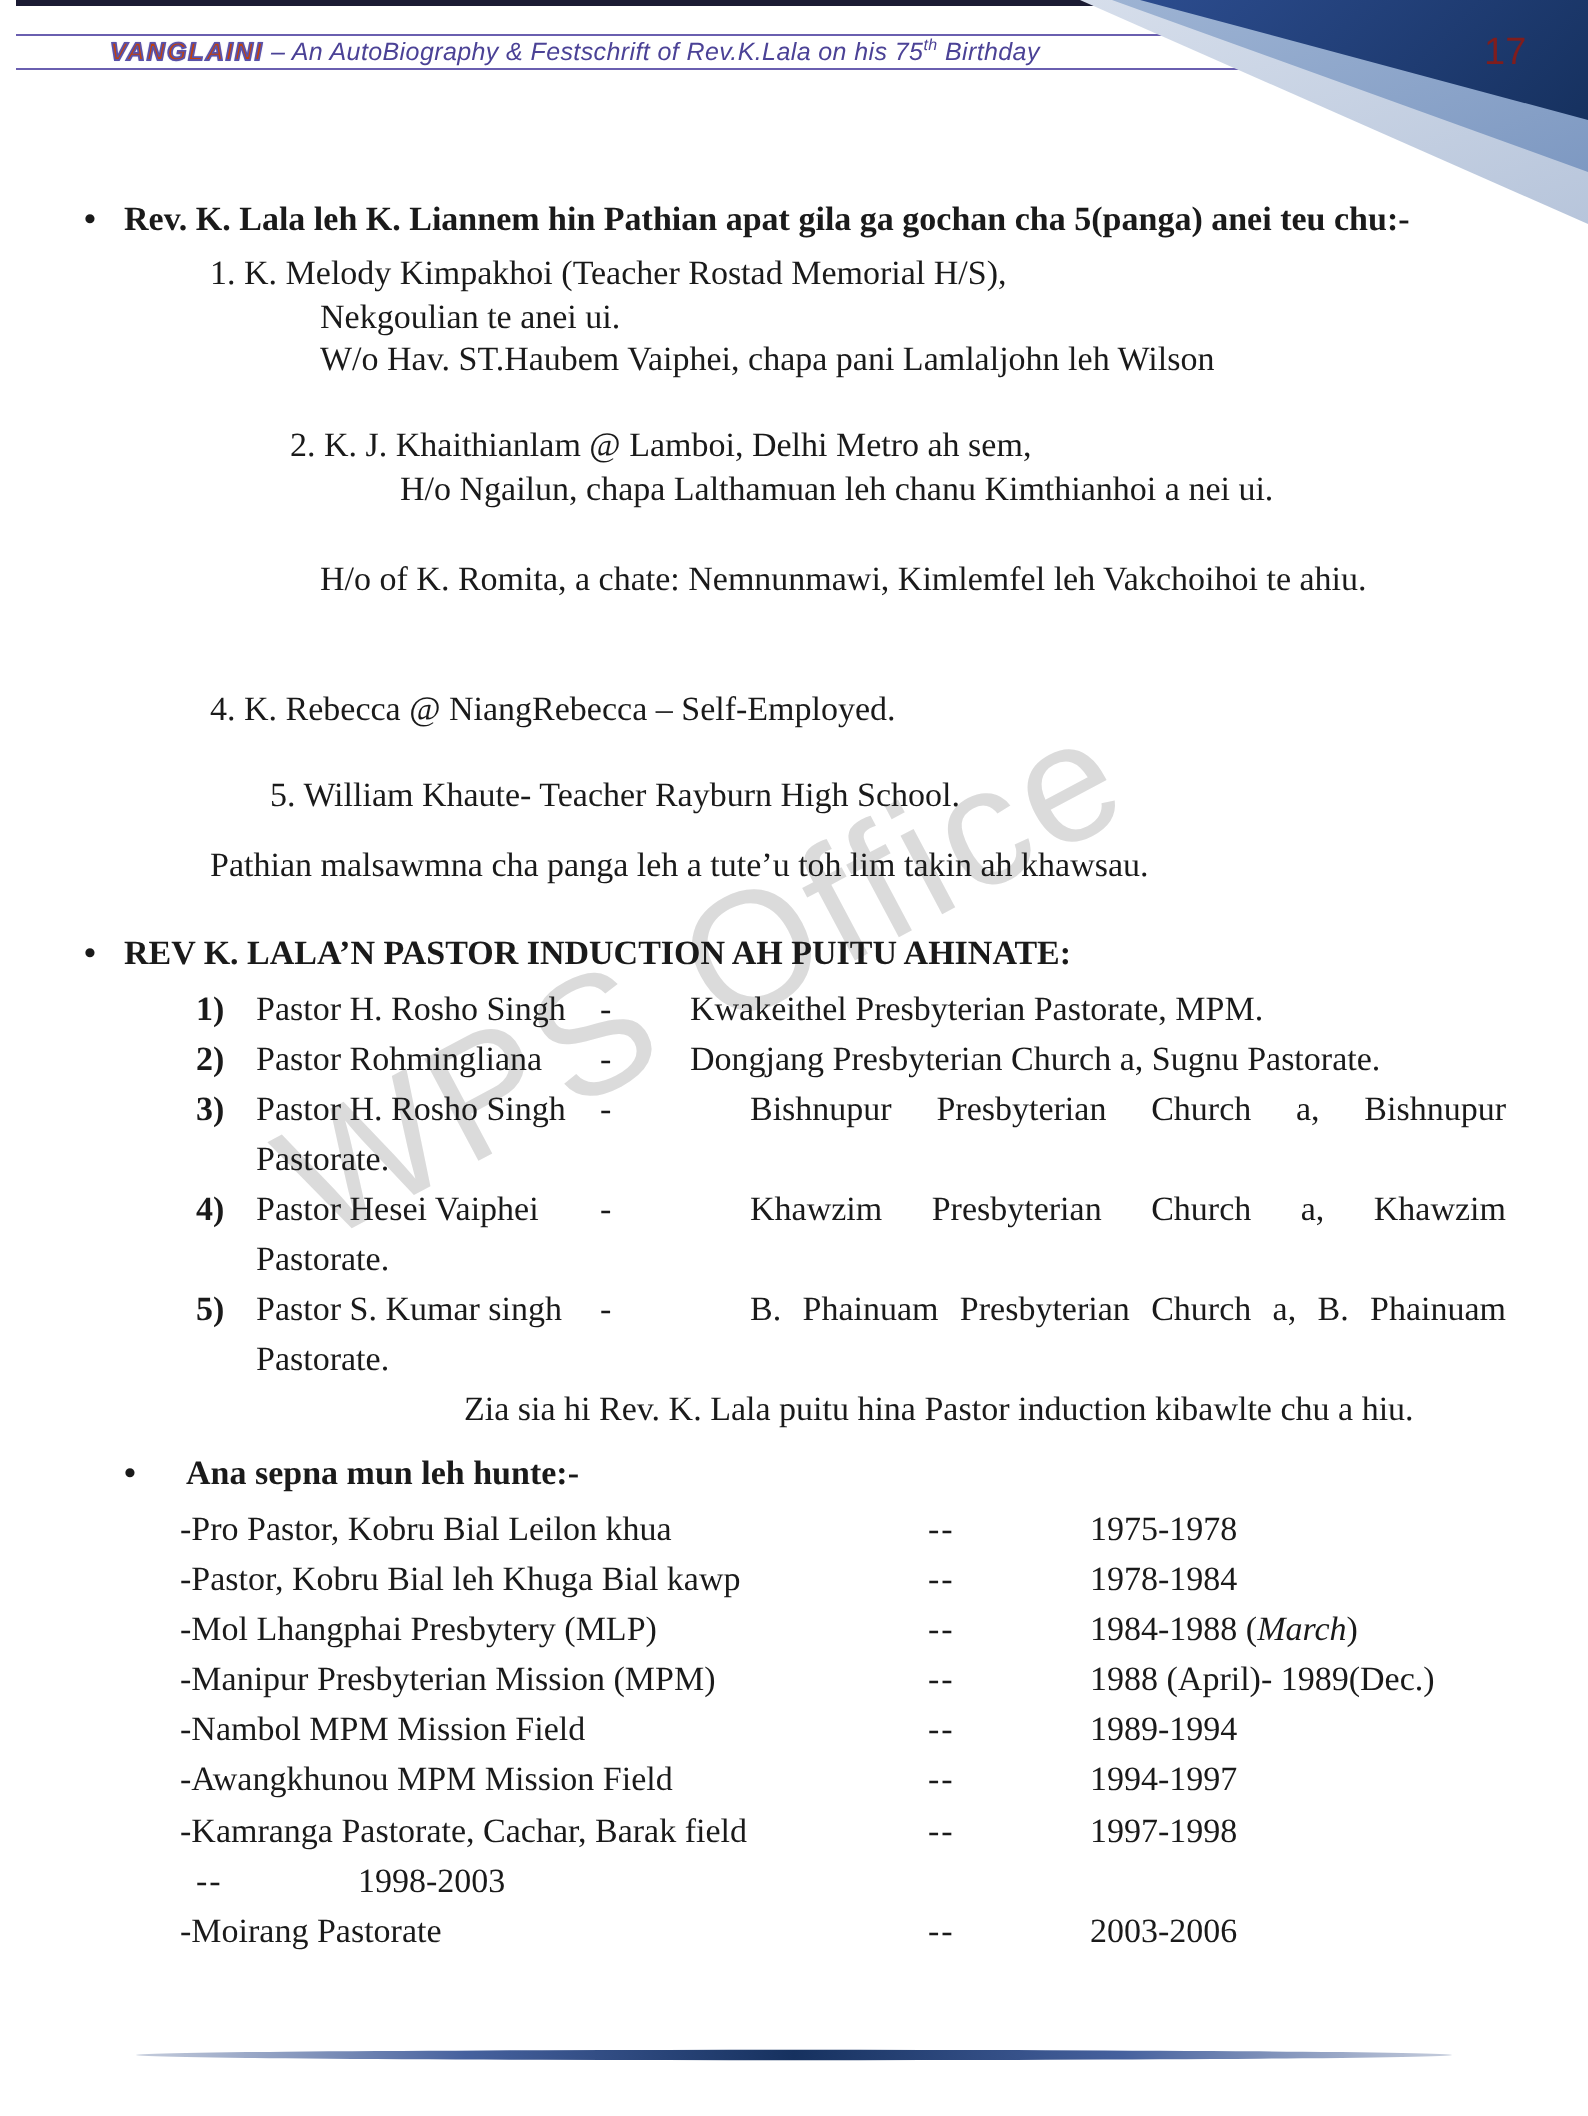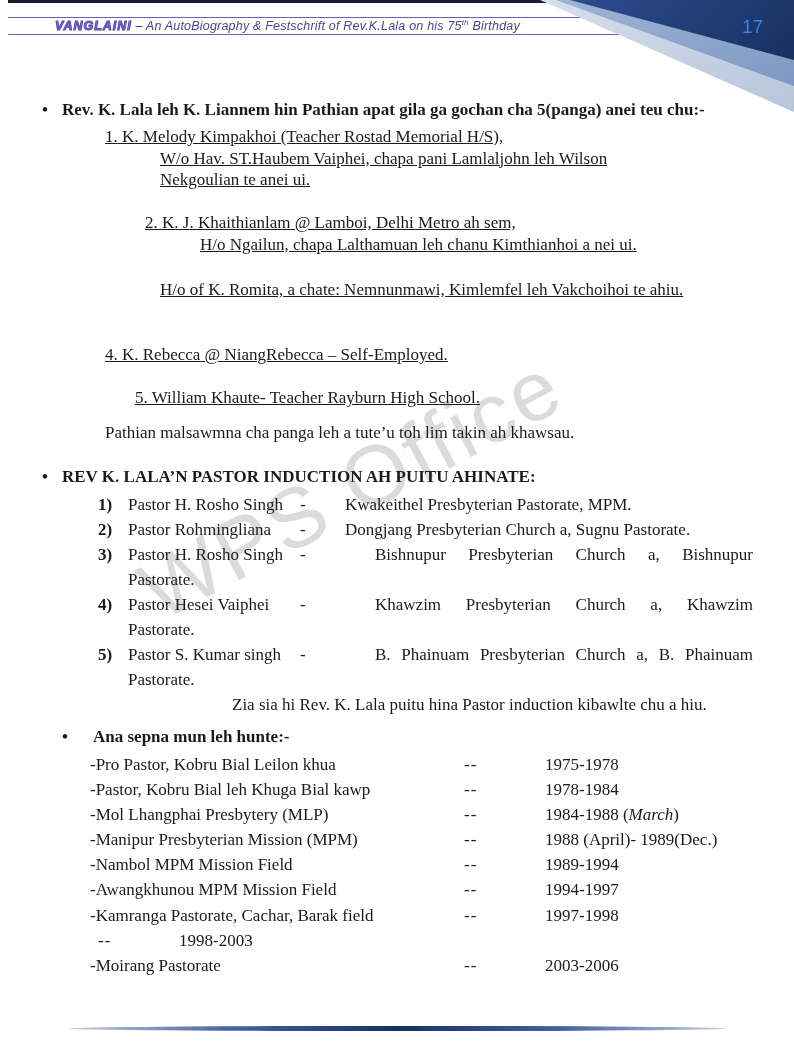--- a/index.html
+++ b/index.html
@@ -18,48 +18,48 @@
   }
   .hdr-line{position:absolute;left:8px;width:694px;height:1px;background:#6a5fb0;z-index:2;}
   .hdr-line.l1{top:17px;}
   .hdr-line.l2{top:34px;}
   .hdr-band{
     position:absolute;left:55px;top:18px;height:16px;z-index:2;
     font-family:"Liberation Sans",sans-serif;font-style:italic;
     font-size:12.5px;color:#4b4296;white-space:nowrap;letter-spacing:.2px;
   }
   .hdr-band .booktitle{
-    font-weight:bold;letter-spacing:1px;color:#8b5cf6;
+    font-weight:bold;letter-spacing:1px;color:#c2410c;
     -webkit-text-stroke:0.9px #5a51a8;
     text-shadow:0 0 1px #5a51a8;
   }
   .hdr-band sup{font-size:8px;}
   
   .tri{position:absolute;top:0;z-index:4;clip-path:polygon(0 0,100% 0,100% 100%);}
   .tri.light{left:540px;width:254px;height:112px;background:linear-gradient(160deg,#d6deeb,#b7c5db);}
   .tri.mid{left:556px;width:238px;height:86px;background:linear-gradient(160deg,#9db3d3,#7e99c2);}
   .tri.dark{left:570px;width:224px;height:60px;background:linear-gradient(135deg,#2c4c8e,#16315f);}
   .page-num{
     position:absolute;left:742px;top:16px;z-index:5;
-    font-family:"Liberation Sans",sans-serif;font-size:19px;color:#3b82f6;
+    font-family:"Liberation Sans",sans-serif;font-size:19px;color:#7f1d1d;
   }
   
   .watermark{
     position:absolute;left:120px;top:440px;z-index:0;
     font-family:"Liberation Sans",sans-serif;
     font-size:84px;color:rgba(176,176,176,0.45);
     letter-spacing:3px;white-space:nowrap;
     transform:rotate(-28deg);transform-origin:center;
     user-select:none;
   }
   
   .blk{position:absolute;z-index:1;font-size:17px;line-height:21.5px;}
   .bullet-head{display:flex;font-weight:bold;}
   .bullet-glyph{width:20px;flex:none;}
-  .s1-item{margin-bottom:0;text-decoration:underline;}
+  .s1-item{margin-bottom:0;}
   .s1-cont{margin-left:55px;}
   
   .s2-list{width:655px;}
   .s2-item .s2-line1{display:flex;line-height:25px;}
   .s2-num{width:30px;flex:none;font-weight:bold;}
   .s2-name{width:172px;flex:none;}
   .s2-dash{width:45px;flex:none;}
   .s2-desc{flex:1;line-height:25px;}
   .s2-desc.j{text-align:justify;text-align-last:justify;margin-left:30px;}
   .s2-cont{margin-left:30px;line-height:25px;}
@@ -90,22 +90,22 @@
 
   <div class="watermark">WPS Office</div>
 
   <div class="blk bullet-head" style="left:42px;top:99px;width:726px;">
     <span class="bullet-glyph">•</span>
     <span>Rev. K. Lala leh K. Liannem hin Pathian apat gila ga gochan cha 5(panga) anei teu chu:-</span>
   </div>
 
   <div class="blk s1-item" style="left:105px;top:126px;width:650px;">
     <div>1. K. Melody Kimpakhoi (Teacher Rostad Memorial H/S),</div>
+    <div class="s1-cont">Nekgoulian te anei ui.</div>
     <div class="s1-cont">W/o Hav. ST.Haubem Vaiphei, chapa pani Lamlaljohn leh Wilson</div>
-    <div class="s1-cont">Nekgoulian te anei ui.</div>
   </div>
 
   <div class="blk s1-item" style="left:105px;top:212px;width:650px;margin-left:40px;">
     <div>2. K. J. Khaithianlam @ Lamboi, Delhi Metro ah sem,</div>
     <div class="s1-cont">H/o Ngailun, chapa Lalthamuan leh chanu Kimthianhoi a nei ui.</div>
   </div>
 
   <div class="blk s1-item" style="left:105px;top:279px;width:660px;">
     <div class="s1-cont">H/o of K. Romita, a chate: Nemnunmawi, Kimlemfel leh Vakchoihoi te ahiu.</div>
   </div>

